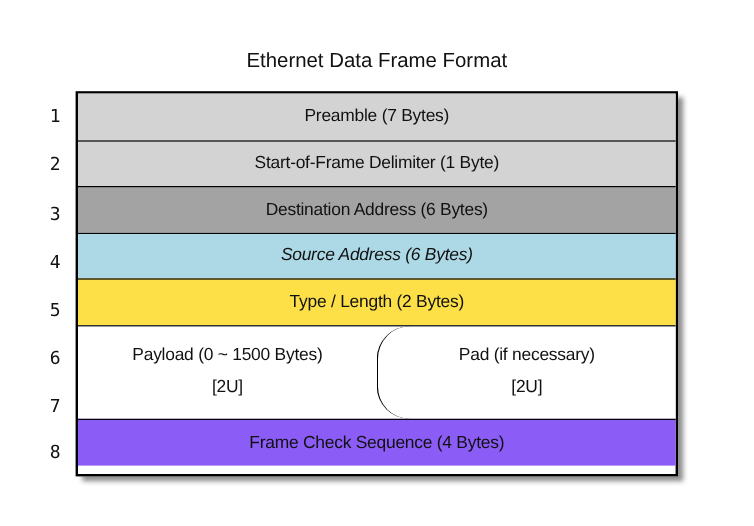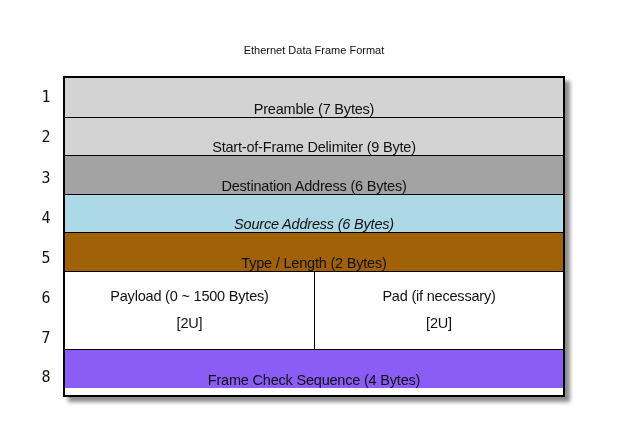--- a/index.html
+++ b/index.html
@@ -6,48 +6,48 @@
   .stage{
     position:relative;
     width:628px;height:438px;
     background:#fff;
     font-family:"Liberation Sans","DejaVu Sans",sans-serif;
     color:#111;
     overflow:hidden;
   }
   .title-block{
     position:absolute;top:42px;left:0;width:628px;
-    text-align:center;line-height:17px;font-size:11px;
+    text-align:center;line-height:17px;font-size:17px;
   }
   .frame{
     position:absolute;left:63px;top:76px;
     width:502px;height:321px;
     box-sizing:border-box;
     border:2px solid #000;
     box-shadow:5px 5px 4px rgba(0,0,0,0.45);
     display:flex;flex-direction:column;
     background:#fff;
   }
   .row{
     flex:0 0 auto;
     height:38.5px;
     box-sizing:border-box;
     border-top:1.5px solid #000;
-    display:flex;align-items:flex-end;justify-content:center;
+    display:flex;align-items:center;justify-content:center;
     font-size:14.5px;letter-spacing:-0.2px;
   }
   .row.first{border-top:none;height:38.5px;}
   .row.double{height:78.5px;padding:0;align-items:stretch;}
   .cell{
     flex:1 1 50%;
     display:flex;flex-direction:column;align-items:center;justify-content:center;
     line-height:27px;
     box-sizing:border-box;
   }
-  .cell.right{border-left:1.5px solid #000;}
+  .cell.right{border-left:1.5px solid #000;border-radius:27px;}
   .rownum{
     position:absolute;left:34px;width:24px;
     text-align:center;
     font-family:"DejaVu Sans Mono","Liberation Mono",monospace;
     font-size:15px;
     transform:translateY(-50%);
   }
   .n1{top:97px}.n2{top:137px}.n3{top:178px}.n4{top:218px}
   .n5{top:258px}.n6{top:298px}.n7{top:338px}.n8{top:377px}
 </style>
@@ -69,32 +69,32 @@
   <span class="rownum n7">7</span>
   <span class="rownum n8">8</span>
 
   <div class="frame">
 
     <div class="row first" style="background-color: rgb(211, 211, 211);">
       <span>Preamble (7 Bytes)</span>
     </div>
 
     <div class="row" style="background-color: rgb(211, 211, 211);">
-      <span>Start-of-Frame Delimiter (9 Byte)</span>
+      <span>Start-of-Frame Delimiter (1 Byte)</span>
     </div>
 
     <div class="row" style="background-color: #a3a3a3;">
       <span>Destination Address (6 Bytes)</span>
     </div>
 
     <div class="row" style="background-color: rgb(173, 216, 230); font-style: italic;">
       <span>Source Address (6 Bytes)</span>
     </div>
 
-    <div class="row" style="background-color: #a16207;">
+    <div class="row" style="background-color: #fde047;">
       <span>Type / Length (2 Bytes)</span>
     </div>
 
     <div class="row double" style="background-color: rgb(255, 255, 255);">
       <div class="cell">
         <span>Payload (0 ~ 1500 Bytes)</span>
         <span>[2U]</span>
       </div>
       <div class="cell right">
         <span>Pad (if necessary)</span>

